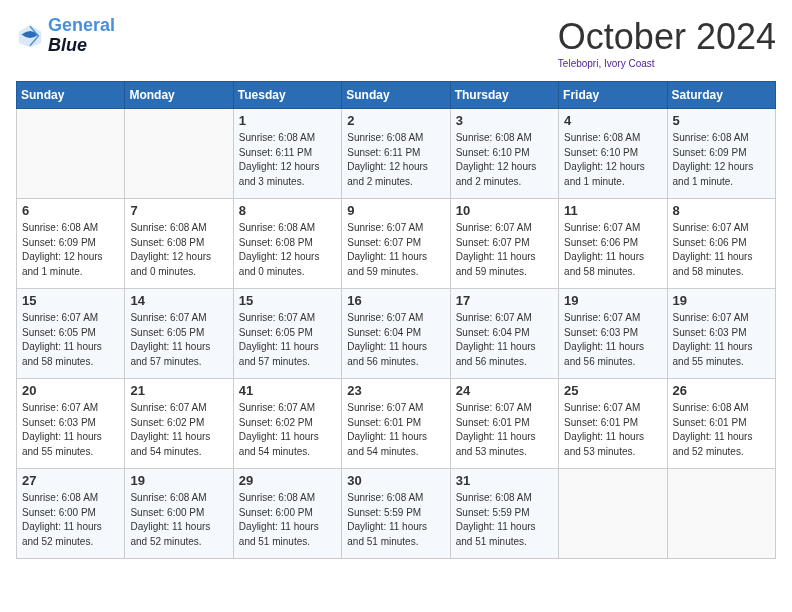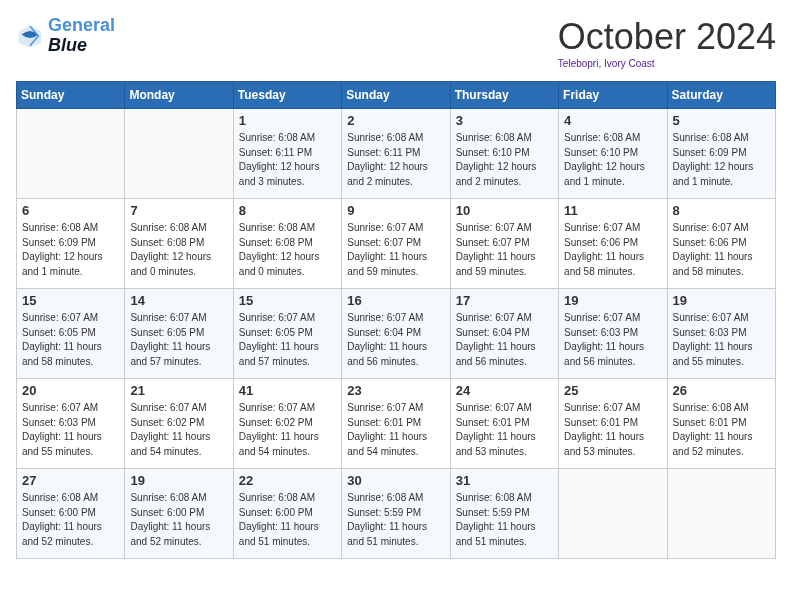--- a/index.html
+++ b/index.html
@@ -323,21 +323,21 @@
 and 52 minutes.</div>
         </td>
         <td>
           <span class="day-num">19</span>
           <div class="day-info" style="white-space: pre-line;">Sunrise: 6:08 AM
 Sunset: 6:00 PM
 Daylight: 11 hours
 and 52 minutes.</div>
         </td>
         <td>
-          <span class="day-num">22</span>
+          <span class="day-num">29</span>
           <div class="day-info" style="white-space: pre-line;">Sunrise: 6:08 AM
 Sunset: 6:00 PM
 Daylight: 11 hours
 and 51 minutes.</div>
         </td>
         <td>
           <span class="day-num">30</span>
           <div class="day-info" style="white-space: pre-line;">Sunrise: 6:08 AM
 Sunset: 5:59 PM
 Daylight: 11 hours

